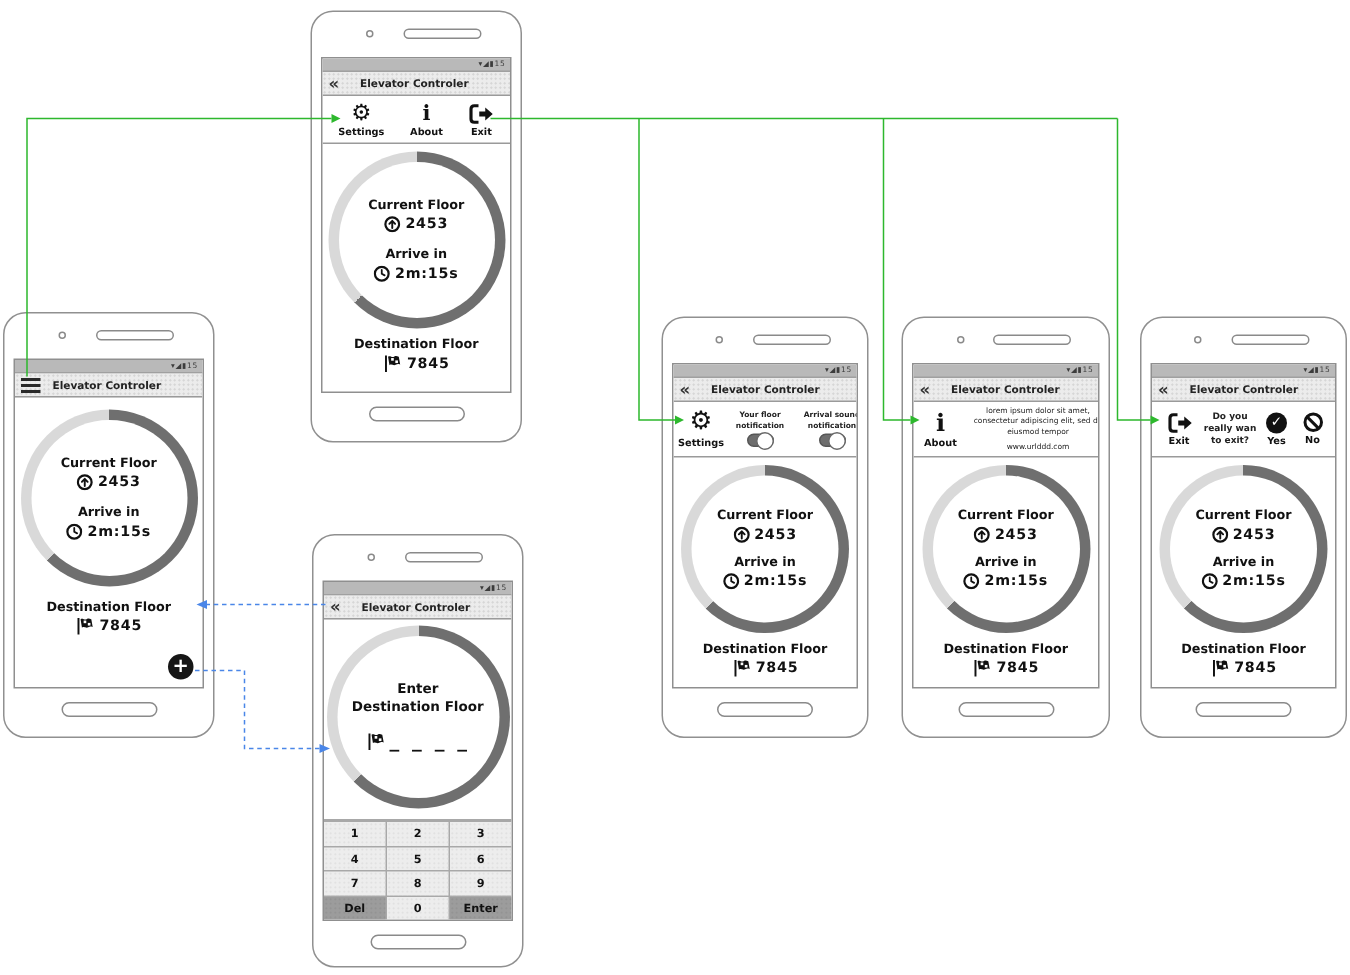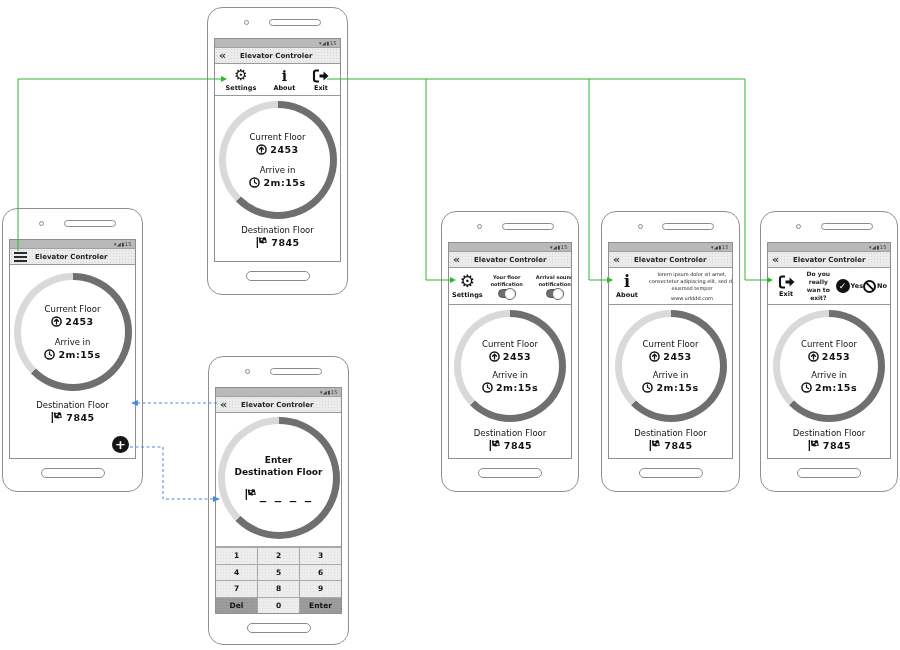--- a/index.html
+++ b/index.html
@@ -32,31 +32,31 @@
   .togglegroup { flex:1; display:flex; flex-direction:column; align-items:center; gap:2px; }
   .toglabel { font-size:5px; font-weight:bold; color:#222; text-align:center; line-height:1.3; width:48px; }
   .tog { width:18px; height:9px; background:#6e6e6e; border:1px solid #565656; border-radius:6px; position:relative; }
   .tog::after { content:""; position:absolute; right:-1px; top:50%; transform:translateY(-50%); width:10px; height:10px; background:#fff; border:1px solid #6a6a6a; border-radius:50%; }
 
   .aboutbody { flex:1; display:flex; flex-direction:column; align-items:center; gap:3px; padding:0 2px; }
   .loremtext { font-size:5px; color:#222; text-align:center; line-height:1.35; width:96px; }
   .urltext { font-size:5px; color:#222; text-align:center; }
 
   .exitq { flex:1; font-size:6px; font-weight:bold; color:#222; text-align:center; line-height:1.3; padding:0 1px; }
-  .yesno { display:flex; align-items:center; gap:1px; font-size:6.5px; font-weight:bold; color:#111; flex:0 0 24px; }
+  .yesno { display:flex; flex-direction:column; align-items:center; gap:1px; font-size:6.5px; font-weight:bold; color:#111; flex:0 0 24px; }
   .ic-yes { width:14px; height:14px; border-radius:50%; background:#111; color:#fff; display:flex; align-items:center; justify-content:center; font-size:9px; font-weight:bold; }
   .ic-yes::after { content:"✓"; }
   .ic-no { width:13px; height:13px; border-radius:50%; border:2px solid #111; position:relative; }
   .ic-no::after { content:""; position:absolute; left:-1px; top:3.5px; width:11px; height:2px; background:#111; transform:rotate(45deg); }
 
   
   .gauge { position:relative; border-radius:50%; margin:5px auto 0; background:conic-gradient(#6f6f6f 0deg 225deg, #d9d9d9 225deg 360deg); flex:0 0 auto; }
   .gauge::before { content:""; position:absolute; inset:7px; background:#fff; border-radius:50%; }
   .gaugein { position:absolute; inset:0; display:flex; flex-direction:column; align-items:center; justify-content:center; z-index:1; }
-  .glabel { font-size:8.5px; font-weight:normal; color:#111; }
+  .glabel { font-size:8.5px; font-weight:bold; color:#111; }
   .gval { display:flex; align-items:center; gap:3px; margin-top:2px; font-size:9.5px; font-weight:bold; color:#111; letter-spacing:0.5px; }
   .gsp { height:10px; }
   .destblock { text-align:center; margin-top:6px; }
   .destblock .glabel { font-size:8.5px; }
   .destblock .gval { justify-content:center; margin-top:1px; }
 
   
   .keypad { margin-top:auto; flex:0 0 auto; background:#a8a8a8; border-top:1px solid #a8a8a8; display:grid; grid-template-columns:1fr 1fr 1fr; gap:1px; padding:1px 0 0; }
   .key { height:15.5px; background:#ededed; background-image:radial-gradient(circle, #dcdcdc 0.5px, transparent 0.7px); background-size:3px 3px; display:flex; align-items:center; justify-content:center; font-size:7.5px; font-weight:bold; color:#111; }
   .key.dark { background:#9c9c9c; background-image:radial-gradient(circle, #8f8f8f 0.5px, transparent 0.7px); background-size:3px 3px; }

